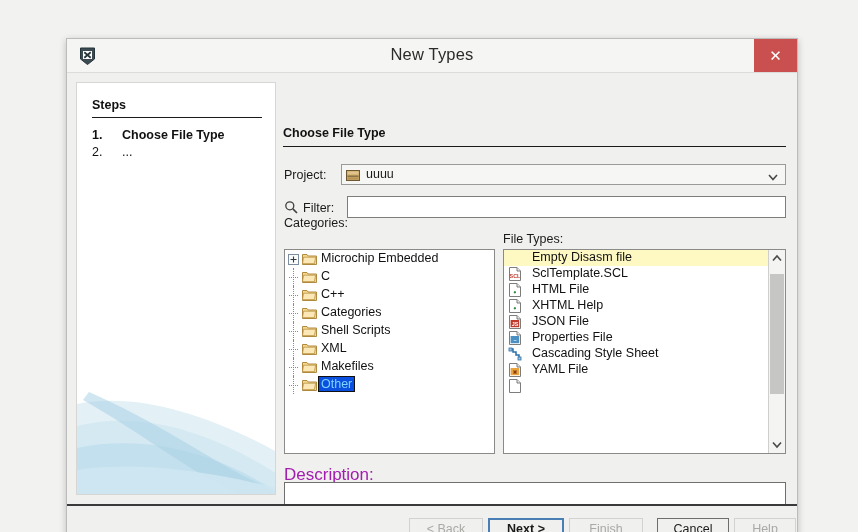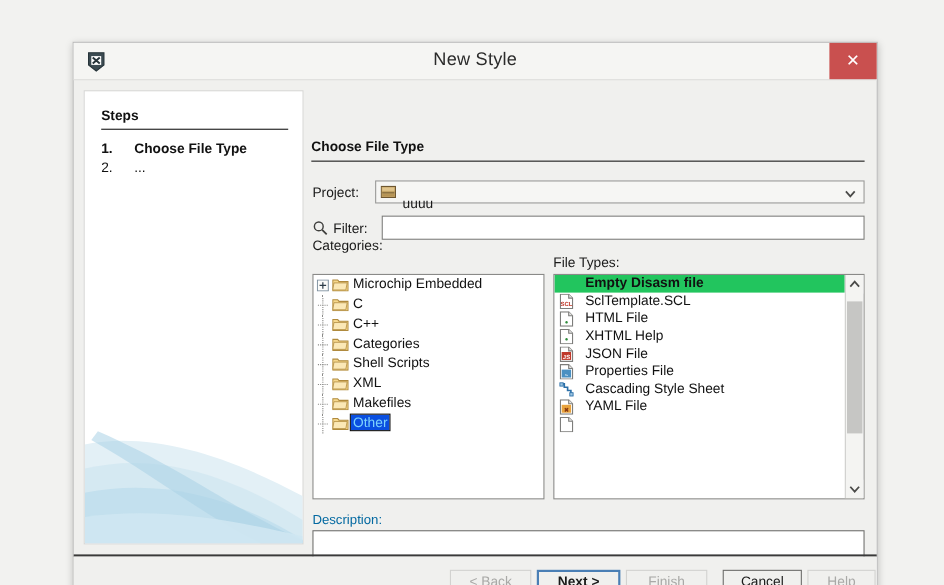--- a/index.html
+++ b/index.html
@@ -111,21 +111,21 @@
     background: #f6f6f4;
     border: 1px solid #9a9a98;
     box-sizing: border-box;
     cursor: pointer;
   }
   .combo .proj-icon {
     position:absolute; left:4px; top:3px; width:14px; height:13px;
   }
   .combo .proj-text {
     position:absolute; left:24px; top:2px;
-    font-size:12.5px; color:#1a1a1a;margin-top:11px;
+    font-size:12.5px; color:#1a1a1a;
   }
   .combo .arrow {
     position:absolute; right:6px; top:4px;
     width:12px; height:12px;
   }
 
   .lbl-filter { position:absolute; left:20px; top:119px; font-size:12.5px; color:#1a1a1a; }
   .filter-icon { position:absolute; left:1px; top:118px; width:14px; height:14px; }
   .filter-input {
     position: absolute; left: 64px; top: 114px;
@@ -184,21 +184,21 @@
 
   .ft-rows { position:absolute; left:0; top:0; width: 264px; }
   .ft-row {
     position: relative;
     height: 16px;
     font-size: 12.5px;
     color: #111;
     white-space: nowrap;
     cursor: pointer;
   }
-  .ft-row.selected { background: #22c55e; font-weight: bold; }
+  .ft-row.selected { background: #fef9c3; }
   .ft-row .fticon { position:absolute; left:4px; top:1px; width:14px; height:14px; }
   .ft-row .ftlabel { position:absolute; left:28px; top:0px; }
 
   .ft-scrollbar {
     position:absolute; right:0; top:0;
     width:17px; height:203px;
     background:#f4f4f2;
     border-left:1px solid #cfcfcd;
     box-sizing:border-box;
     cursor: pointer;
@@ -206,21 +206,21 @@
   .sb-btn { position:absolute; left:0; width:16px; height:17px; background:#f4f4f2; cursor:pointer; }
   .sb-up { top:0; }
   .sb-down { bottom:0; }
   .sb-thumb {
     position:absolute; left:1px; top:24px;
     width:14px; height:120px;
     background:#c6c6c4;
     cursor: pointer;
   }
 
-  .lbl-desc { position:absolute; left:1px; top:383px; font-size:12px; color:#0369a1; }
+  .lbl-desc { position:absolute; left:1px; top:383px; font-size:17px; color:#a21caf; }
   .desc-box {
     position:absolute; left:1px; top:400px;
     width:502px; height:68px;
     background:#ffffff;
     border:1px solid #6f6f6d;
     box-sizing:border-box;
   }
 
   
   .bottom-sep {
@@ -263,21 +263,21 @@
   <div class="dialog">
 
     <div class="titlebar">
       <span class="app-icon">
         <svg width="19" height="20" viewBox="0 0 19 20">
           <path d="M2.5 2 H16.5 V13 L9.5 18.5 L2.5 13 Z" fill="#3c4b52" stroke="#27343a" stroke-width="1"></path>
           <rect x="5" y="5" width="9" height="8" fill="#ffffff"></rect>
           <path d="M6.3 6.3 L12.7 11.7 M12.7 6.3 L6.3 11.7" stroke="#27343a" stroke-width="1.8"></path>
         </svg>
       </span>
-      <div class="title-text">New Style</div>
+      <div class="title-text">New Types</div>
       <button class="close-btn">
         <span class="xglyph">✕</span>
       </button>
     </div>
 
     <div class="dlg-body">
 
       <div class="steps-pane">
         <div class="steps-title">Steps</div>
         <div class="steps-rule"></div>

